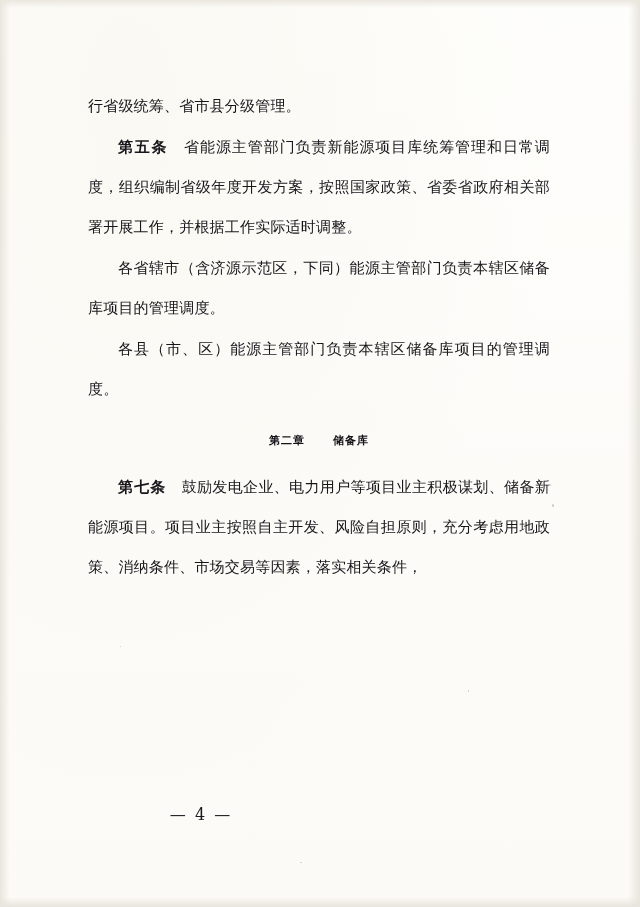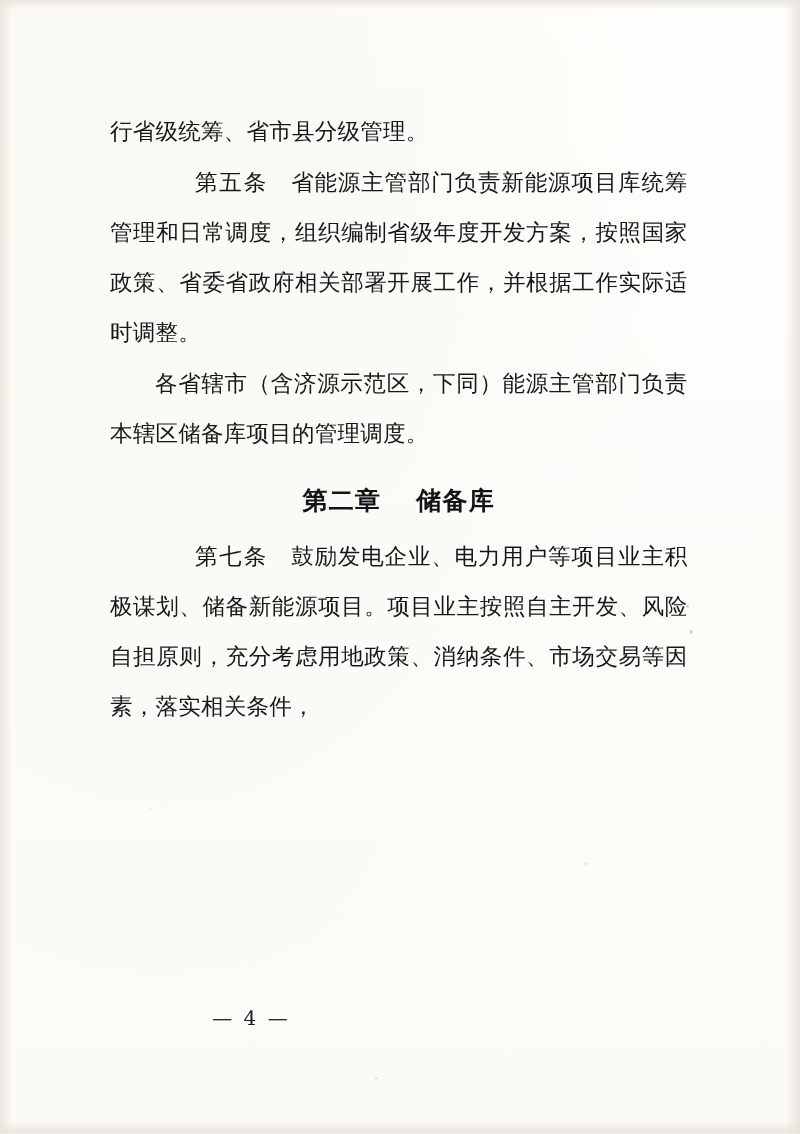--- a/index.html
+++ b/index.html
@@ -28,43 +28,42 @@
     pointer-events: none;
   }
   #content {
     position: absolute;
     left: 88px;
     top: 86px;
     width: 462px;
   }
   .para {
     margin: 0 0 1px 0;
-    font-size: 18px;
+    font-size: 15px;
     line-height: 40px;
     color: #17161a;
     text-align: justify;
     text-justify: inter-ideograph;
     letter-spacing: 0.2px;
   }
   .para.indent {
     text-indent: 2em;
   }
   .lead {
-    font-weight: normal;
+    font-weight: bold;
     letter-spacing: 1px;
-    margin-left: 32px;
   }
   .lead::after {
     content: "\3000";
     font-weight: normal;
     letter-spacing: 0;
   }
   .chapter {
     margin: 12px 0 6px 0;
-    font-size: 20px;
+    font-size: 11px;
     line-height: 40px;
     font-weight: bold;
     text-align: center;
     letter-spacing: 1px;
     color: #131216;
   }
   .chapter .gap {
     display: inline-block;
     width: 28px;
   }
@@ -120,20 +119,23 @@
     </p>
 
     <p class="para indent">
       <span class="lead">第五条</span><span>省能源主管部门负责新能源项目库统筹管理和日常调度，组织编制省级年度开发方案，按照国家政策、省委省政府相关部署开展工作，并根据工作实际适时调整。</span>
     </p>
 
     <p class="para indent">
       <span>各省辖市（含济源示范区，下同）能源主管部门负责本辖区储备库项目的管理调度。</span>
     </p>
 
+    <p class="para indent">
+      <span>各县（市、区）能源主管部门负责本辖区储备库项目的管理调度。</span>
+    </p>
 
 
     <div class="chapter">
       <span>第二章</span><span class="gap"></span><span>储备库</span>
     </div>
 
 
     <p class="para indent">
       <span class="lead">第七条</span><span>鼓励发电企业、电力用户等项目业主积极谋划、储备新能源项目。项目业主按照自主开发、风险自担原则，充分考虑用地政策、消纳条件、市场交易等因素，落实相关条件，</span>
     </p>

